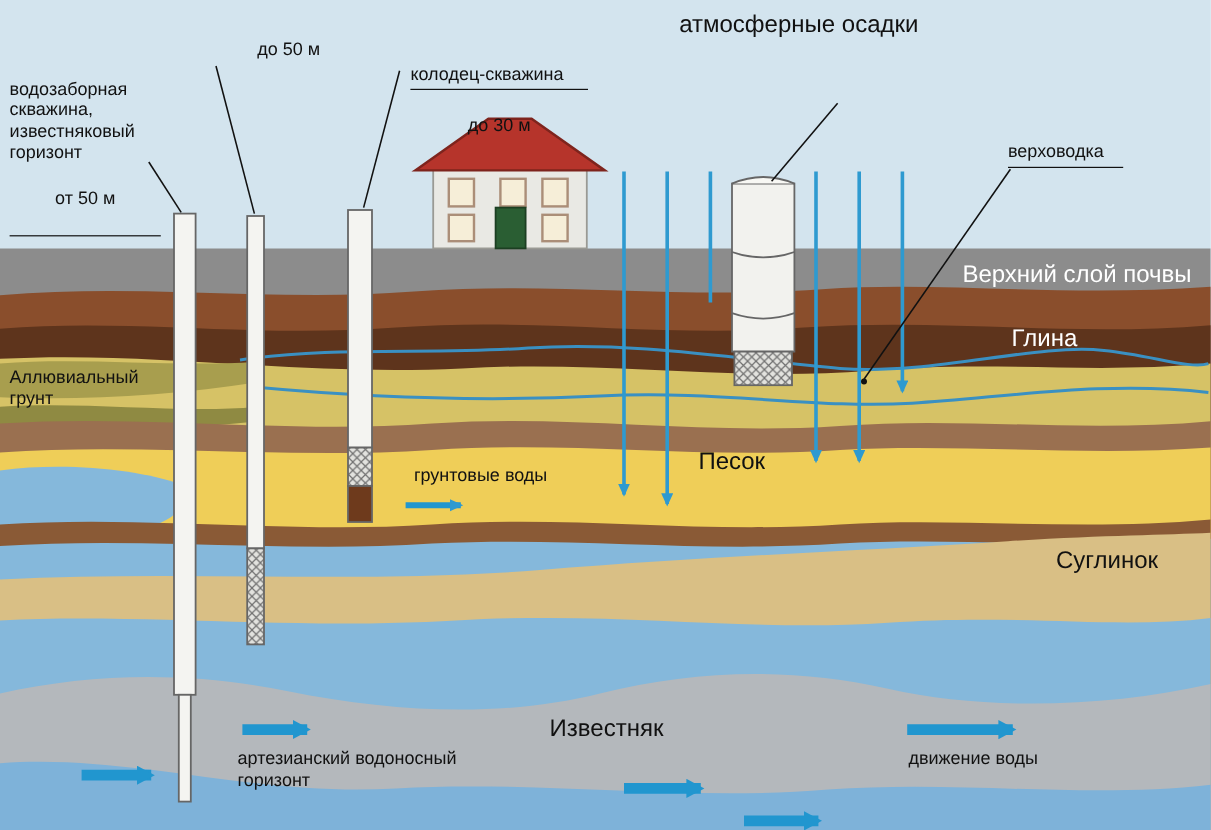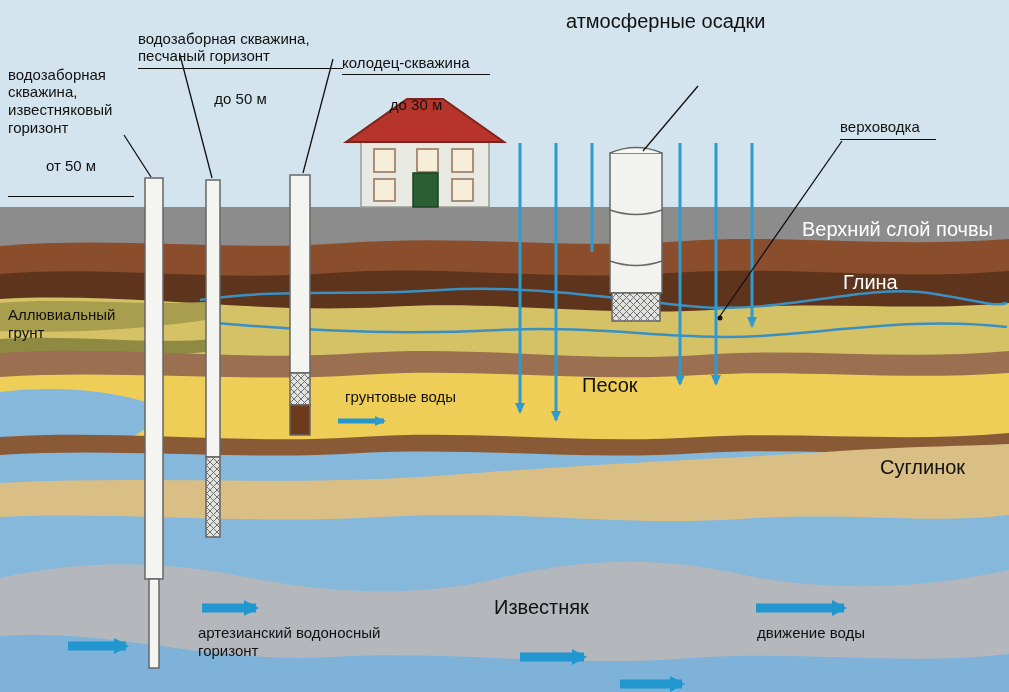--- a/index.html
+++ b/index.html
@@ -119,40 +119,38 @@
 
   <div class="lbl callout u-bottom" style="left:8px;top:48px;width:126px;">
     <div>водозаборная
 скважина,
 известняковый
 горизонт</div>
     <div class="depth">от 50 м</div>
   </div>
 
   <div class="lbl callout" style="left:138px;top:12px;width:205px;">
-    <div class="u-bottom">водозаборная скважина,
-песчаный горизонт</div>
     <div class="depth">до 50 м</div>
   </div>
 
   <div class="lbl callout" style="left:342px;top:36px;width:148px;">
     <div class="u-bottom">колодец-скважина</div>
     <div class="depth">до 30 м</div>
   </div>
 
   <div class="lbl big" style="left:566px;top:10px;">атмосферные осадки</div>
 
 
   <div class="lbl u-bottom" style="left:840px;top:118px;width:96px;">верховодка</div>
 
   <div class="lbl white big" style="left:802px;top:218px;">Верхний слой почвы</div>
   <div class="lbl white big" style="left:843px;top:271px;">Глина</div>
   <div class="lbl" style="left:8px;top:306px;">Аллювиальный
 грунт</div>
   <div class="lbl" style="left:345px;top:388px;">грунтовые воды</div>
   <div class="lbl big" style="left:582px;top:374px;">Песок</div>
   <div class="lbl big" style="left:880px;top:456px;">Суглинок</div>
-  <div class="lbl big" style="left:458px;top:596px;margin-left:36px;">Известняк</div>
+  <div class="lbl big" style="left:458px;top:596px;">Известняк</div>
   <div class="lbl" style="left:198px;top:624px;">артезианский водоносный
 горизонт</div>
   <div class="lbl" style="left:757px;top:624px;">движение воды</div>
 
 </div>
 
 </body></html>

